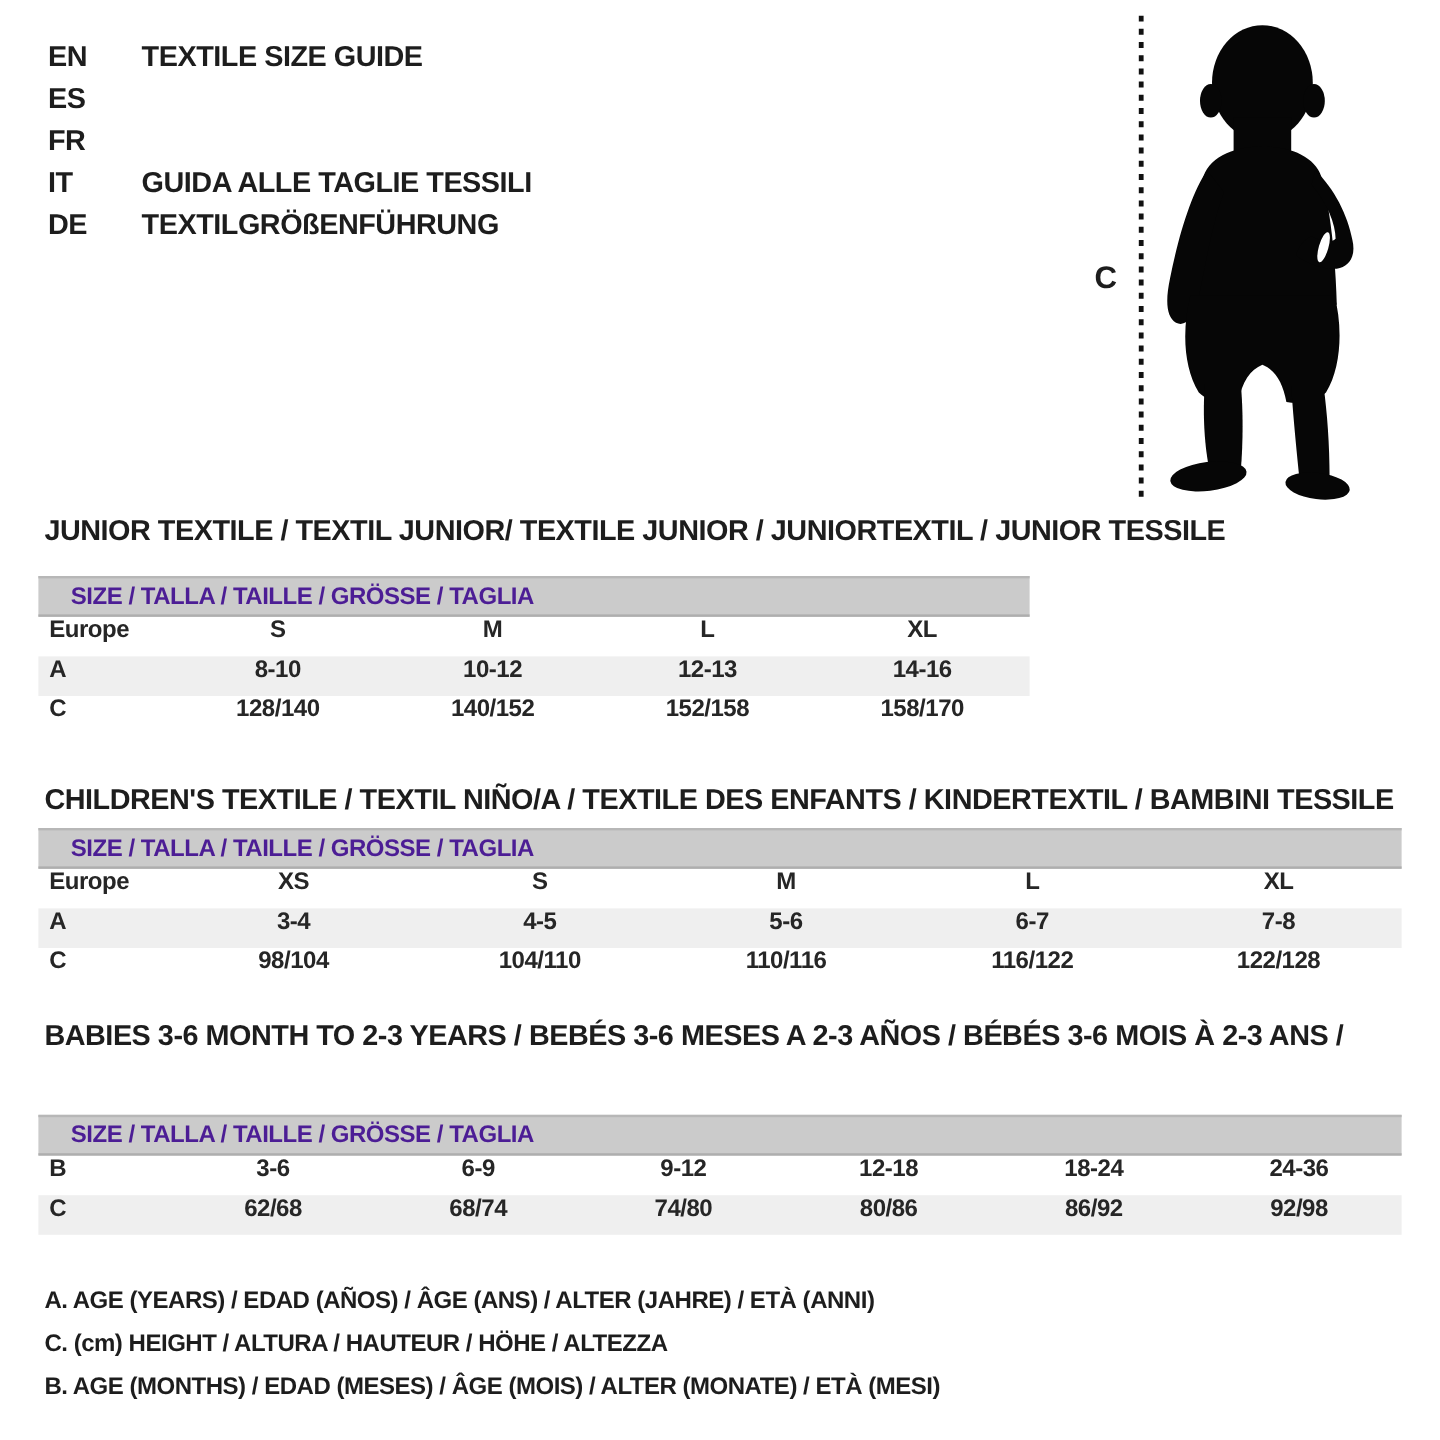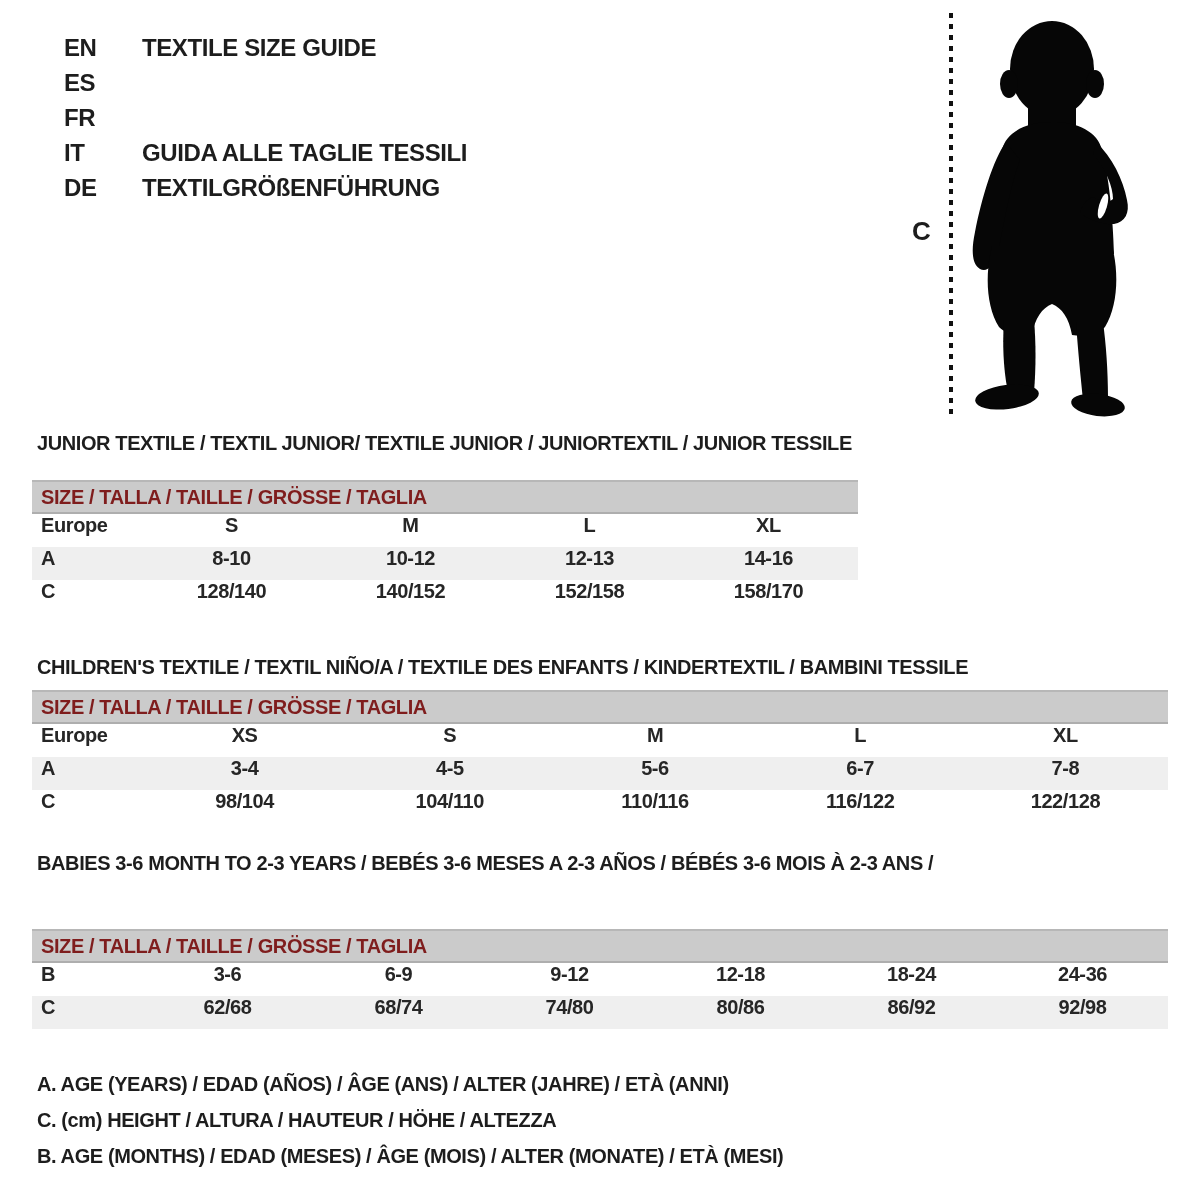--- a/index.html
+++ b/index.html
@@ -11,37 +11,37 @@
     color:#1d1d1d;
     position:relative;
     overflow:hidden;
     letter-spacing:-0.4px;
     -webkit-font-smoothing:antialiased;
   }
   .abs{position:absolute;}
 
   
   .lang-list{left:40px;top:30px;font-size:24px;line-height:35px;}
-  .lang-row{display:flex;margin-left:24px;}
+  .lang-row{display:flex;}
   .lang-code{width:78px;}
 
   
-  .section-title{left:37px;font-size:20px;line-height:24px;white-space:nowrap;}
+  .section-title{left:37px;font-size:24px;line-height:24px;white-space:nowrap;}
   .two-line{line-height:37px;}
 
   
   .table{left:32px;}
   .size-bar{
     background:#cbcbcb;
     border-top:2px solid #b7b7b7;
     border-bottom:2px solid #aeaeae;
     height:30px;
     display:flex;align-items:center;
-    padding-left:9px;
-    color:#7f1d1d;
+    padding-left:27px;
+    color:#4c1d95;
     font-size:20px;
   }
   .trow{display:flex;align-items:flex-start;height:33px;font-size:20px;color:#262626;}
   .trow.shaded{background:#efefef;}
   .tlabel{width:110px;padding-left:9px;box-sizing:border-box;}
   .tcell{flex:1;text-align:center;}
 
   
   .measure-label{left:912px;top:216px;font-size:26px;}
   .dash-line{left:947px;top:13px;}

